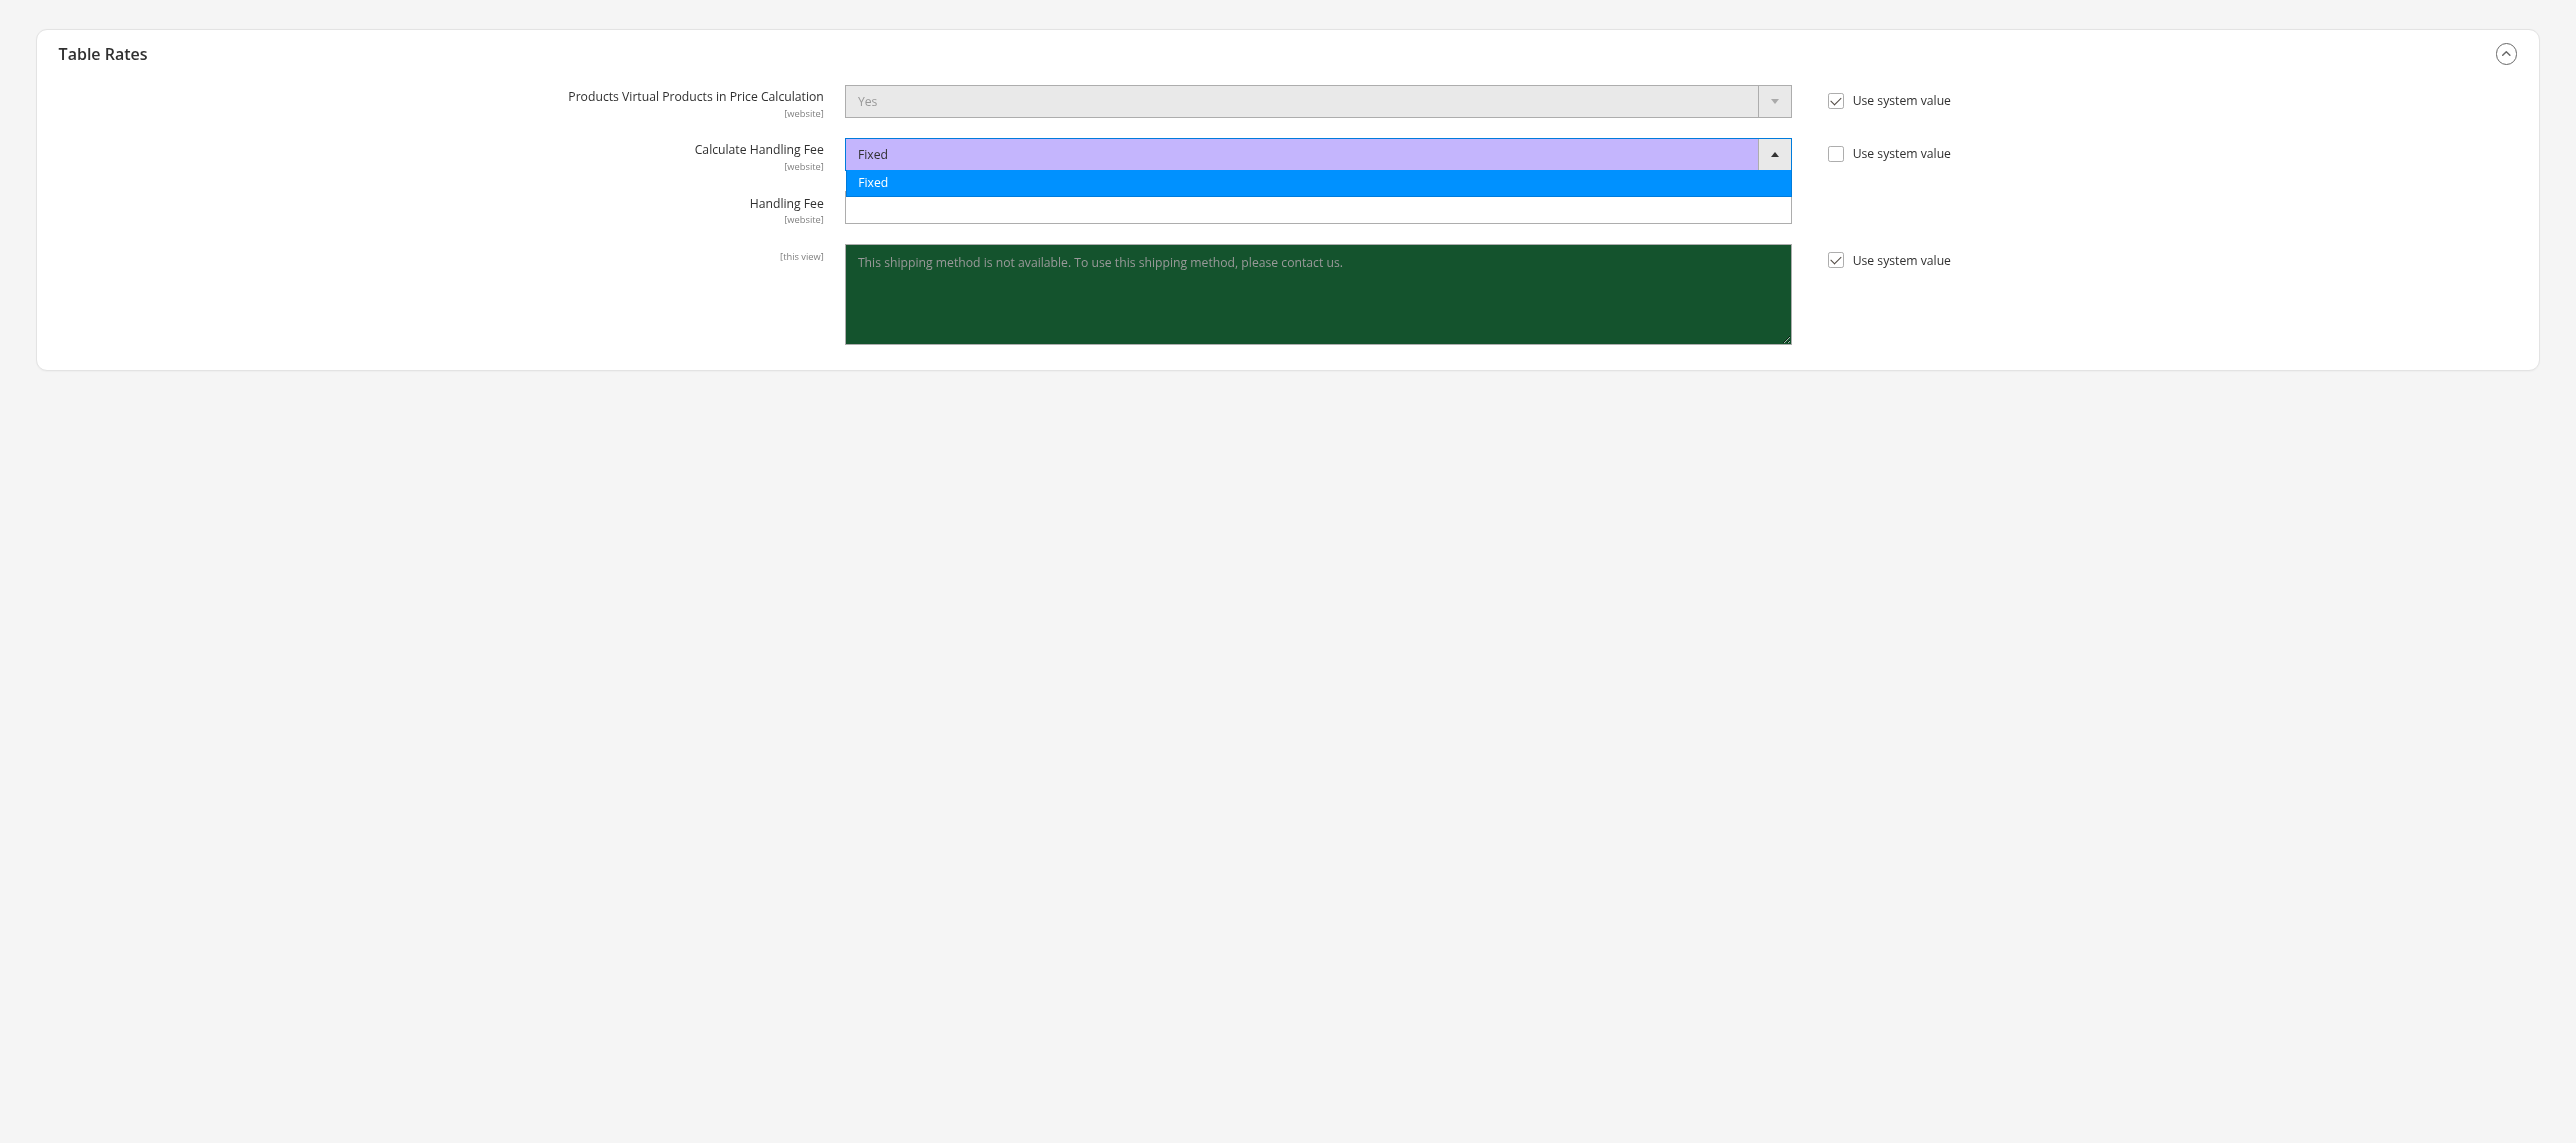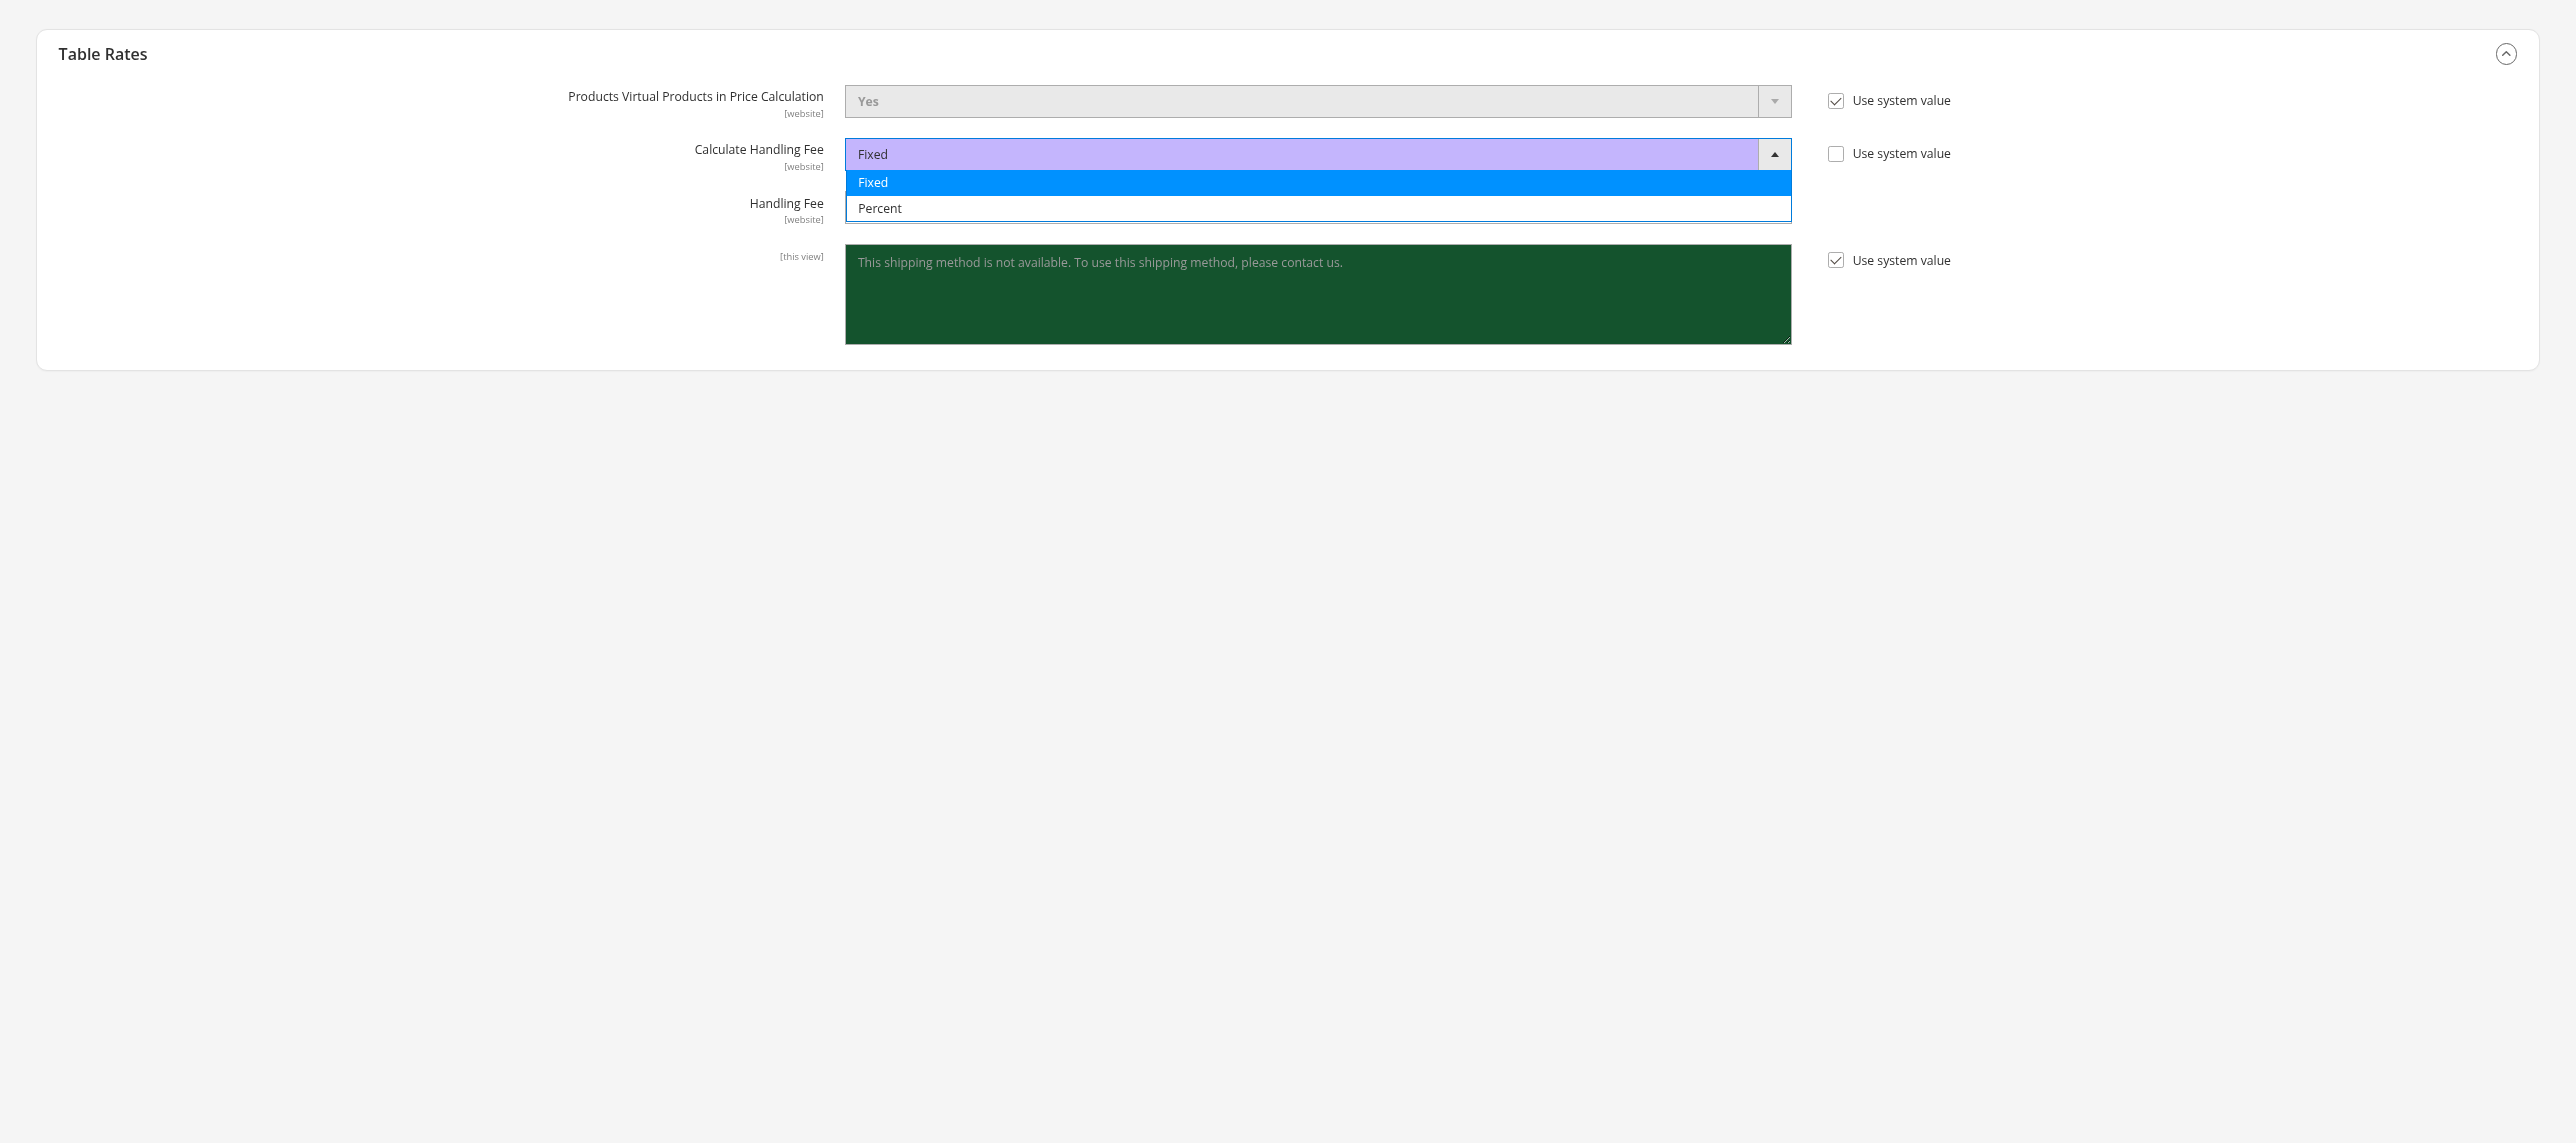--- a/index.html
+++ b/index.html
@@ -105,21 +105,20 @@
     .system-label {
       font-size: 12.2px;
       color: #303030;
     }
     
     .select-disabled {
       display: flex;
       height: 33px;
       border: 0.7px solid #adadad;
       background: #e9e9e9;
-      font-weight: bold;
     }
     .select-disabled .sel-value {
       flex: 1;
       padding: 0 11.5px;
       display: flex;
       align-items: center;
       font-size: 12.2px;
       color: #999;
     }
     .select-disabled .sel-toggle {
@@ -255,21 +254,20 @@
       <span class="scope">[website]</span>
     </div>
     <div class="control-col">
       <div class="select-active">
         <div class="sel-value">Fixed</div>
         <div class="sel-toggle">
           <div class="triangle-up"></div>
         </div>
         <div class="dropdown">
           <div class="dropdown-option highlighted">Fixed</div>
-          <div class="dropdown-option">Percent</div>
         </div>
       </div>
     </div>
     <div class="system-col">
       <span class="checkbox"></span>
       <span class="system-label">Use system value</span>
     </div>
   </div>
 
   <div class="form-row row-handling-fee">

